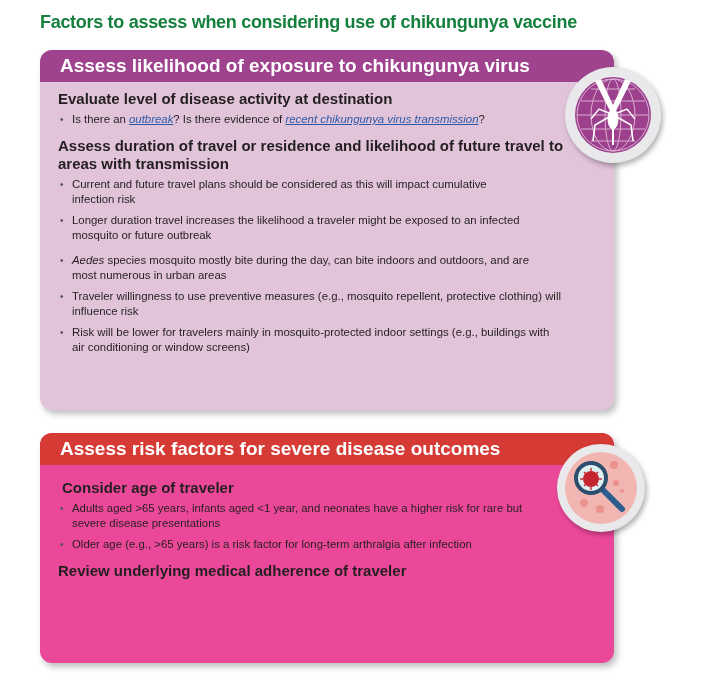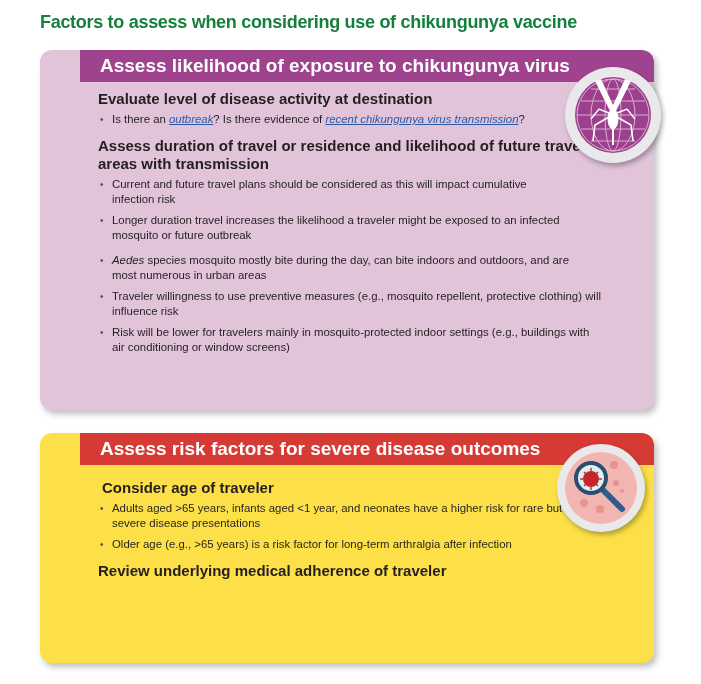--- a/index.html
+++ b/index.html
@@ -1,20 +1,20 @@
 <!DOCTYPE html>
 <html><head>
 <meta charset="utf-8">
 <style>
   html, body { margin:0; padding:0; background:#ffffff; }
   body { width:701px; height:684px; position:relative; overflow:hidden; font-family:"Liberation Sans", sans-serif; color:#231f20; }
   .main-title { position:absolute; left:40px; top:12px; font-size:18px; font-weight:bold; color:#15803d; letter-spacing:-0.3px; margin:0; white-space:nowrap; }
-  .card { position:absolute; border-radius:12px; box-shadow: 3px 4px 6px rgba(0,0,0,0.25); overflow:hidden;padding-left:40px; }
+  .card { position:absolute; border-radius:12px; box-shadow: 3px 4px 6px rgba(0,0,0,0.25); overflow:hidden; }
   .card-purple { left:40px; top:50px; width:574px; height:360px; background:#e1c3da; }
-  .card-red { left:40px; top:433px; width:574px; height:230px; background:#fde047; }
+  .card-red { left:40px; top:433px; width:574px; height:230px; background:#ec4899; }
   .card-header { height:32px; display:flex; align-items:center; padding-left:20px; font-size:19px; font-weight:bold; color:#ffffff; border-top-right-radius:12px; }
   .card-purple .card-header { background:#a0438f; }
   .card-red .card-header { background:#d63a35; }
   .card-body { padding:4px 18px 0 18px; }
   .section-title { font-size:15px; font-weight:bold; margin:4px 0 4px 0; line-height:18px; color:#231f20; }
   .card-red .section-title { margin-left:4px; }
   ul { list-style:none; margin:0 0 10px 0; padding:0; }
   li { position:relative; padding-left:14px; font-size:11.4px; line-height:15px; margin-bottom:6px; color:#231f20; }
   li::before { content:"•"; position:absolute; left:2px; top:0; font-size:10px; color:#555; }
   .link { color:#2b5aa8; text-decoration:underline; font-style:italic; }

